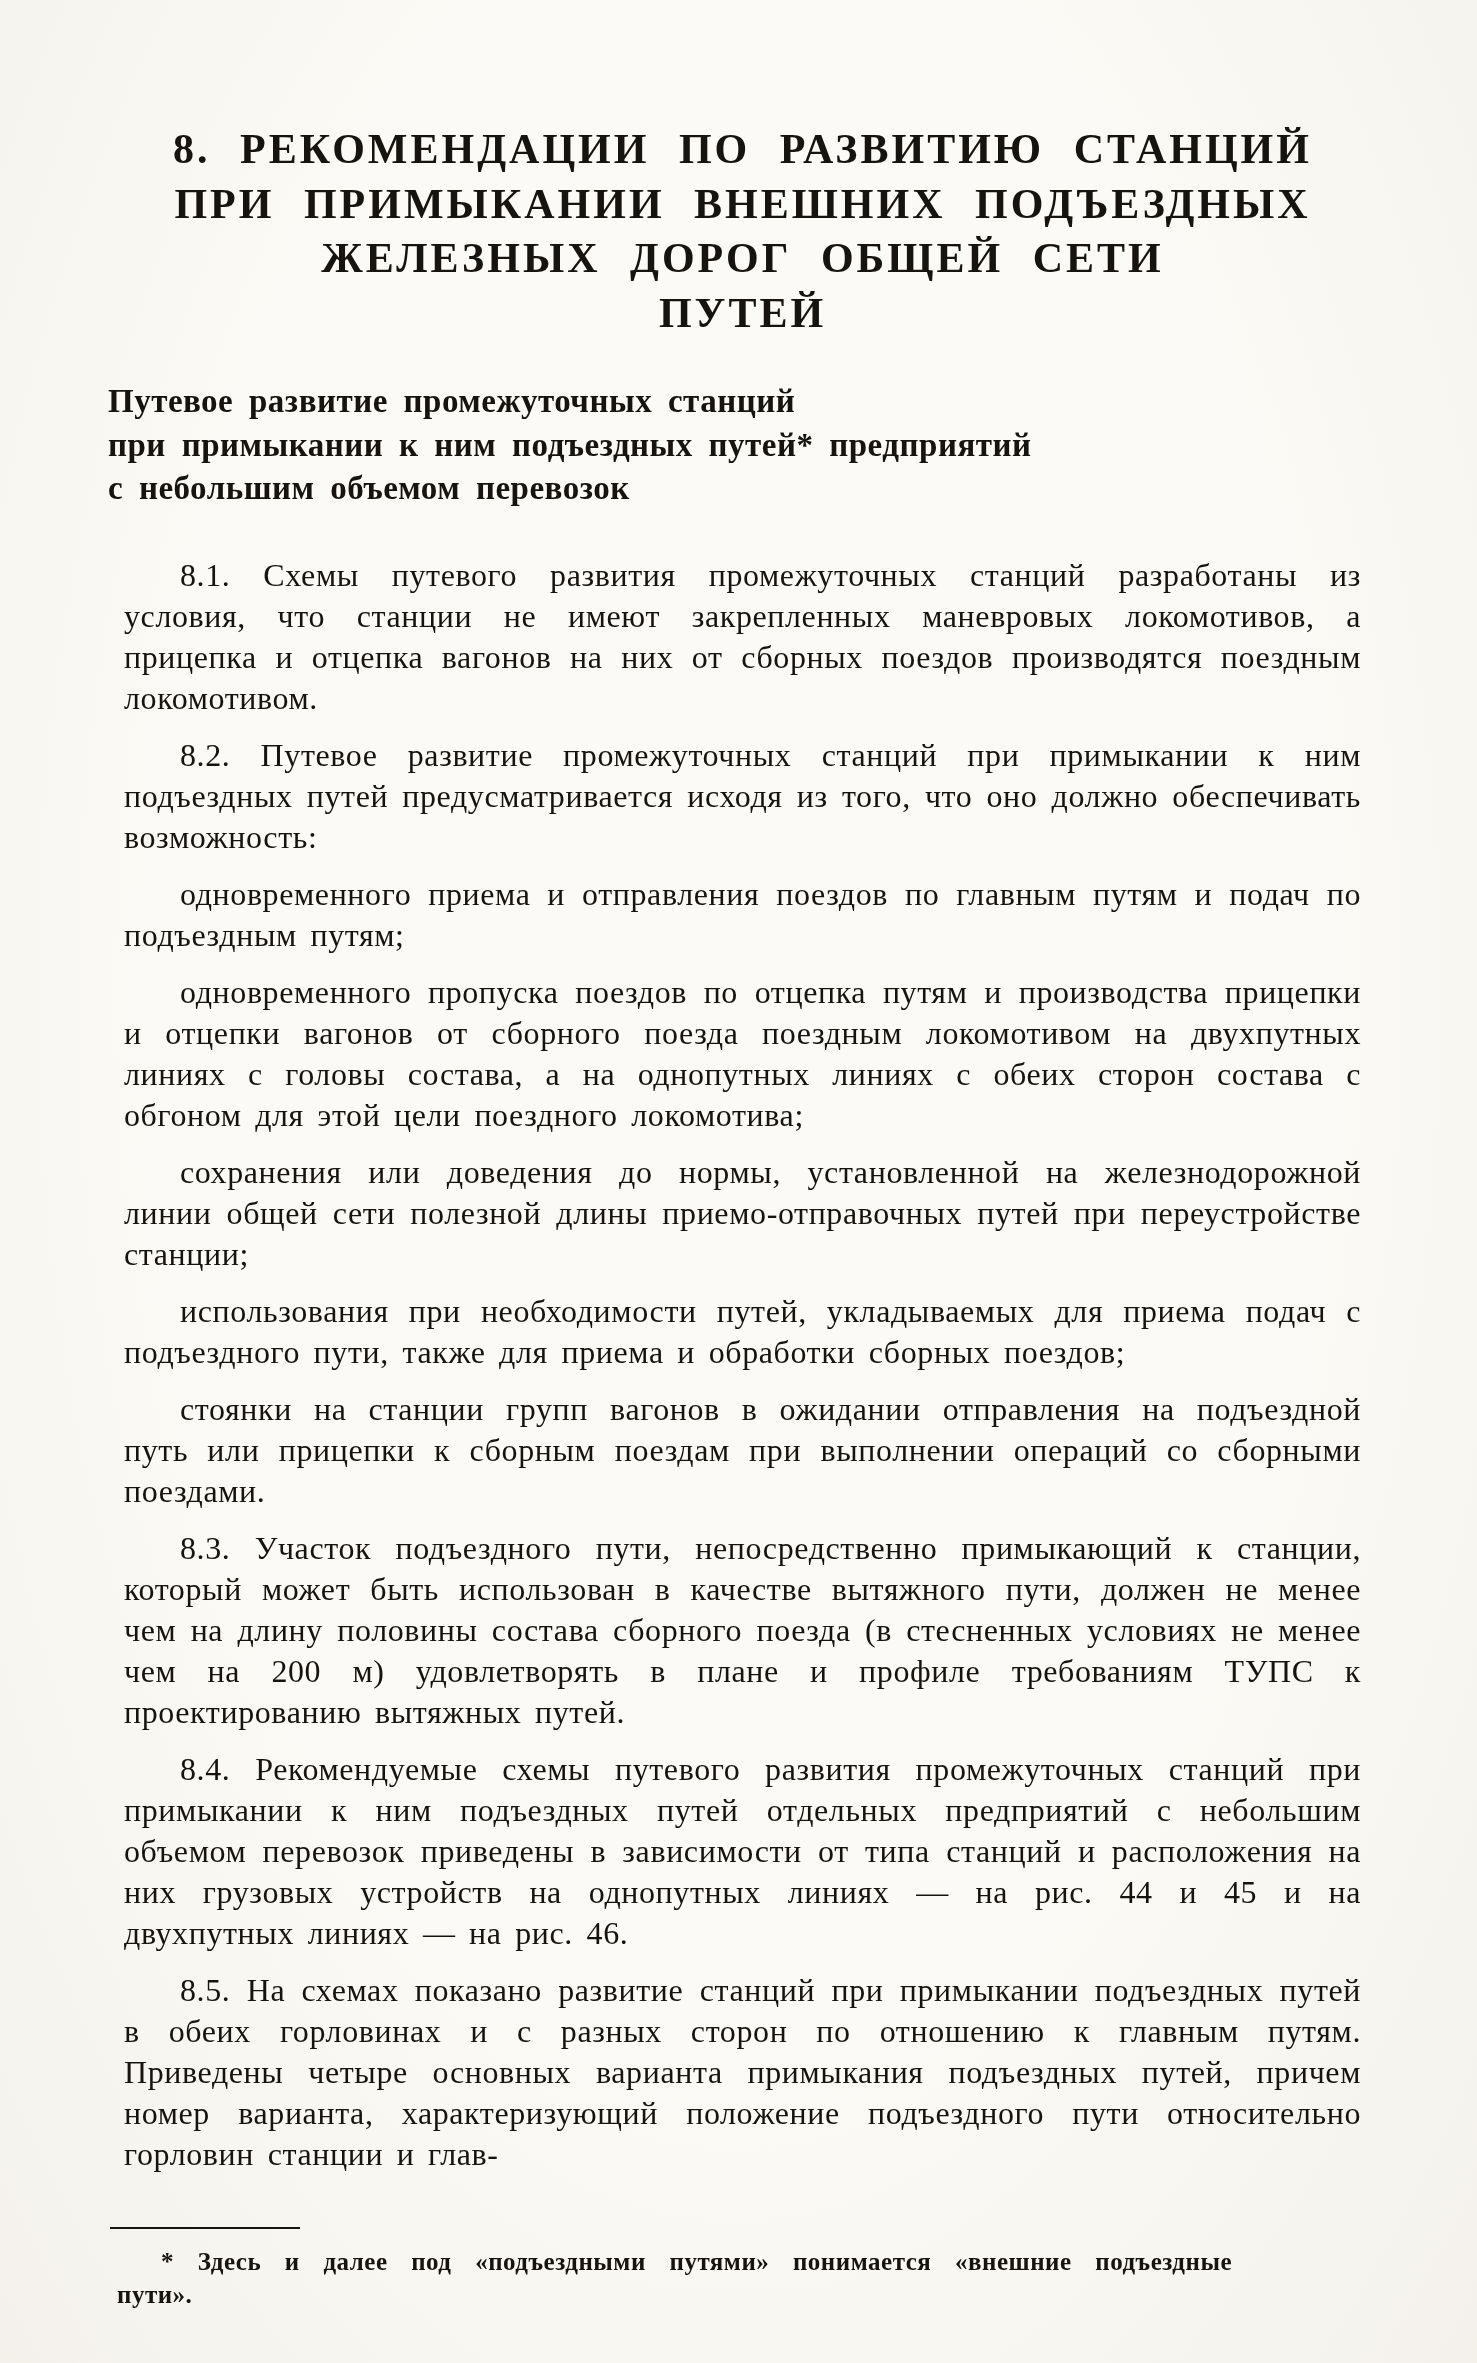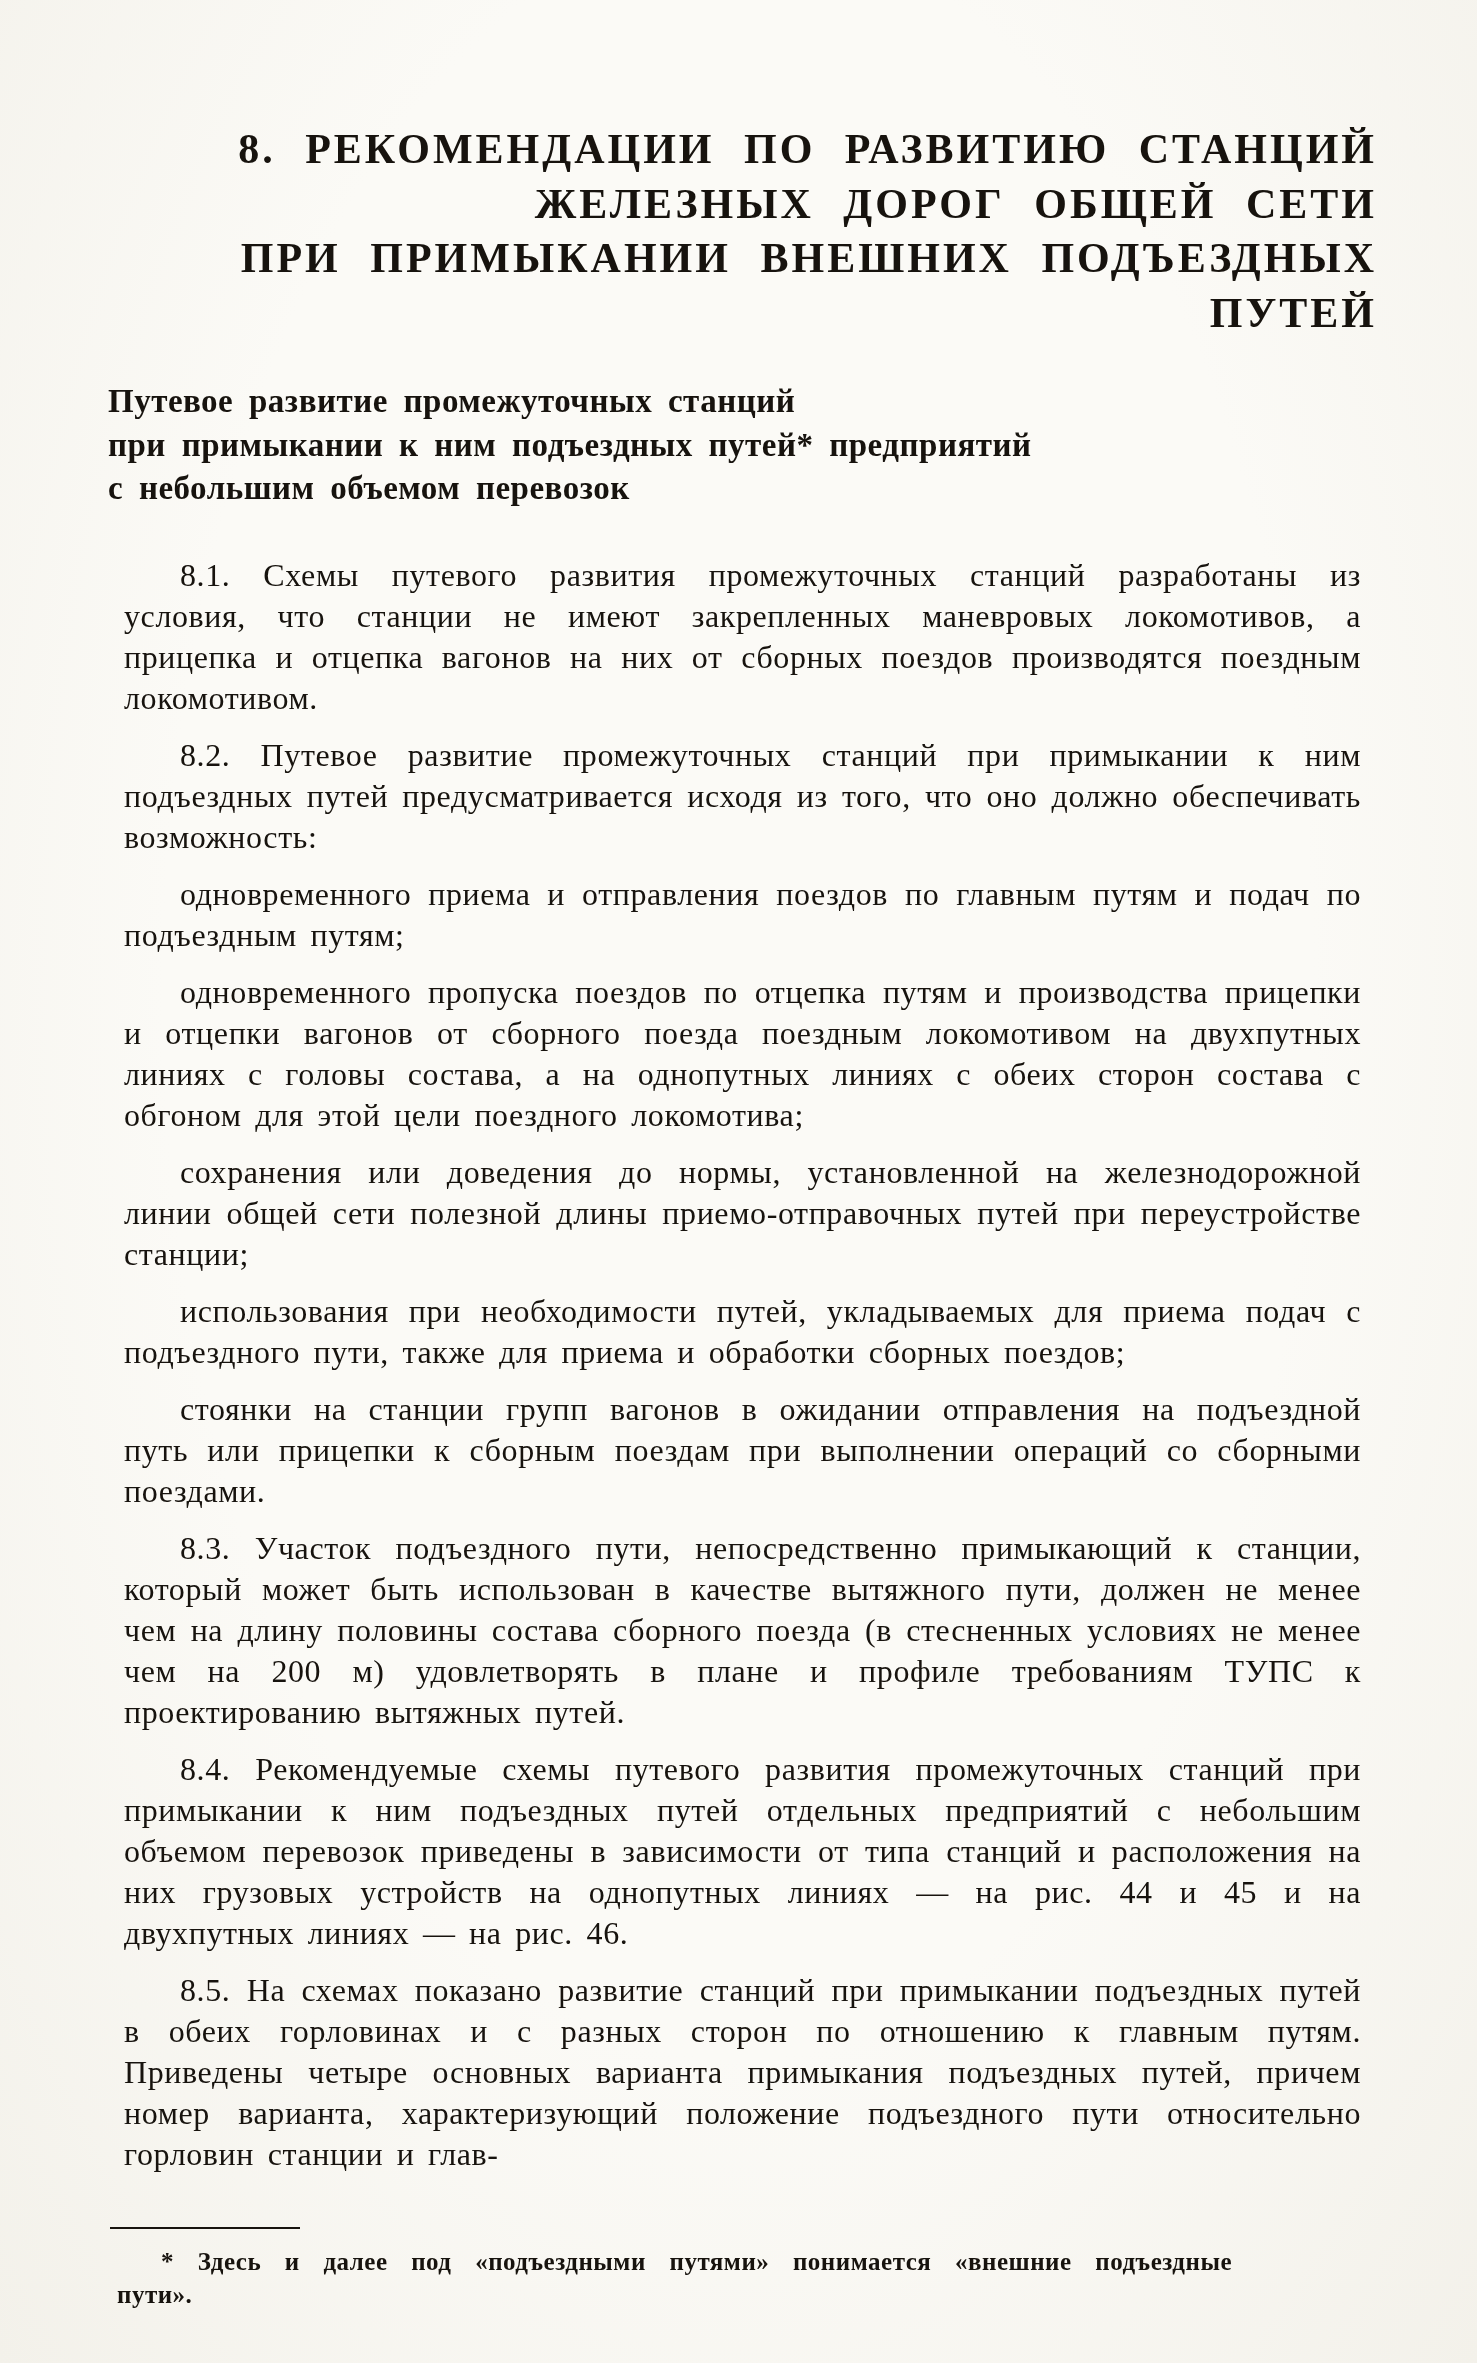--- a/index.html
+++ b/index.html
@@ -21,21 +21,21 @@
   }
   .title {
     margin: 0 0 40px 0;
     text-align: center;
     font-size: 42px;
     font-weight: bold;
     line-height: 1.3;
     letter-spacing: 3px;
     word-spacing: 16px;
   }
-  .title .line { display: block; text-align: right; }
+  .title .line { display: block; }
   .subtitle {
     margin: 0 0 44px 0;
     font-size: 33px;
     font-weight: bold;
     line-height: 1.32;
     letter-spacing: 0.5px;
     word-spacing: 7px;
   }
   .subtitle .line { display: block; }
   .body-text p {
@@ -75,22 +75,22 @@
     padding-right: 4px;
   }
 </style>
 </head>
 <body>
 
 <div class="page">
 
   <h1 class="title">
     <span class="line">8. РЕКОМЕНДАЦИИ ПО РАЗВИТИЮ СТАНЦИЙ</span>
+    <span class="line">ПРИ ПРИМЫКАНИИ ВНЕШНИХ ПОДЪЕЗДНЫХ</span>
     <span class="line">ЖЕЛЕЗНЫХ ДОРОГ ОБЩЕЙ СЕТИ</span>
-    <span class="line">ПРИ ПРИМЫКАНИИ ВНЕШНИХ ПОДЪЕЗДНЫХ</span>
     <span class="line">ПУТЕЙ</span>
   </h1>
 
   <h2 class="subtitle">
     <span class="line">Путевое развитие промежуточных станций</span>
     <span class="line">при примыкании к ним подъездных путей* предприятий</span>
     <span class="line">с небольшим объемом перевозок</span>
   </h2>
 
   <div class="body-text">

